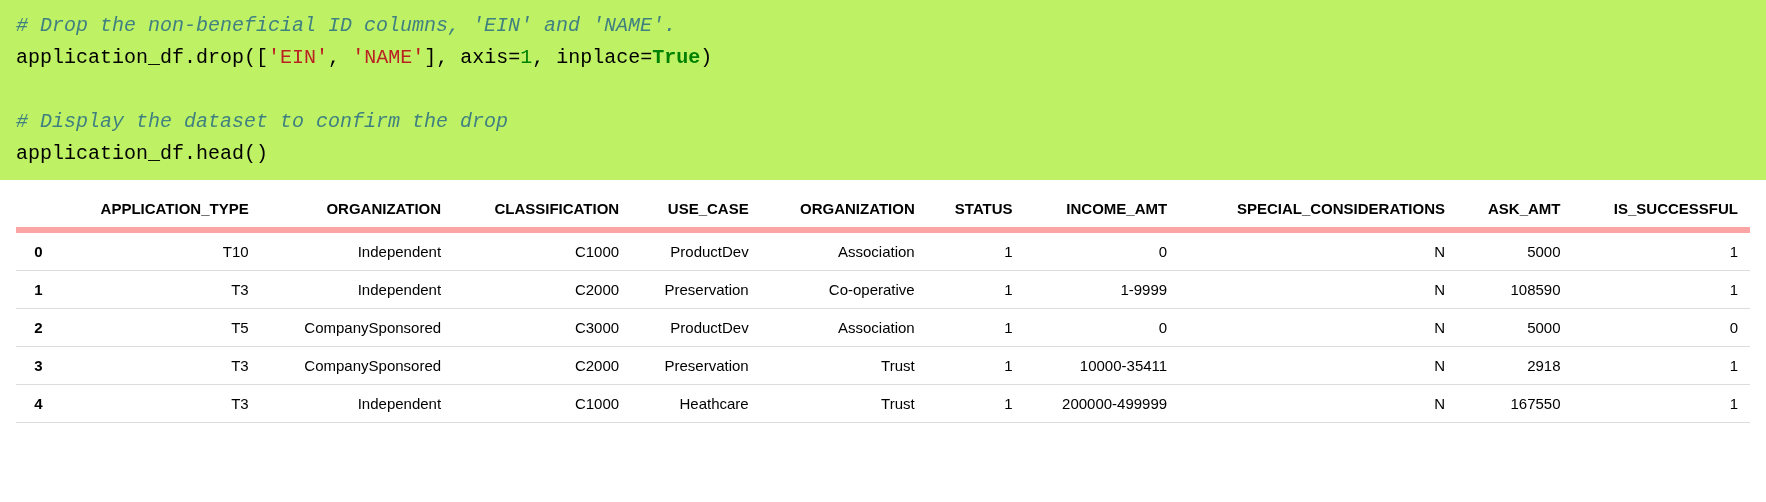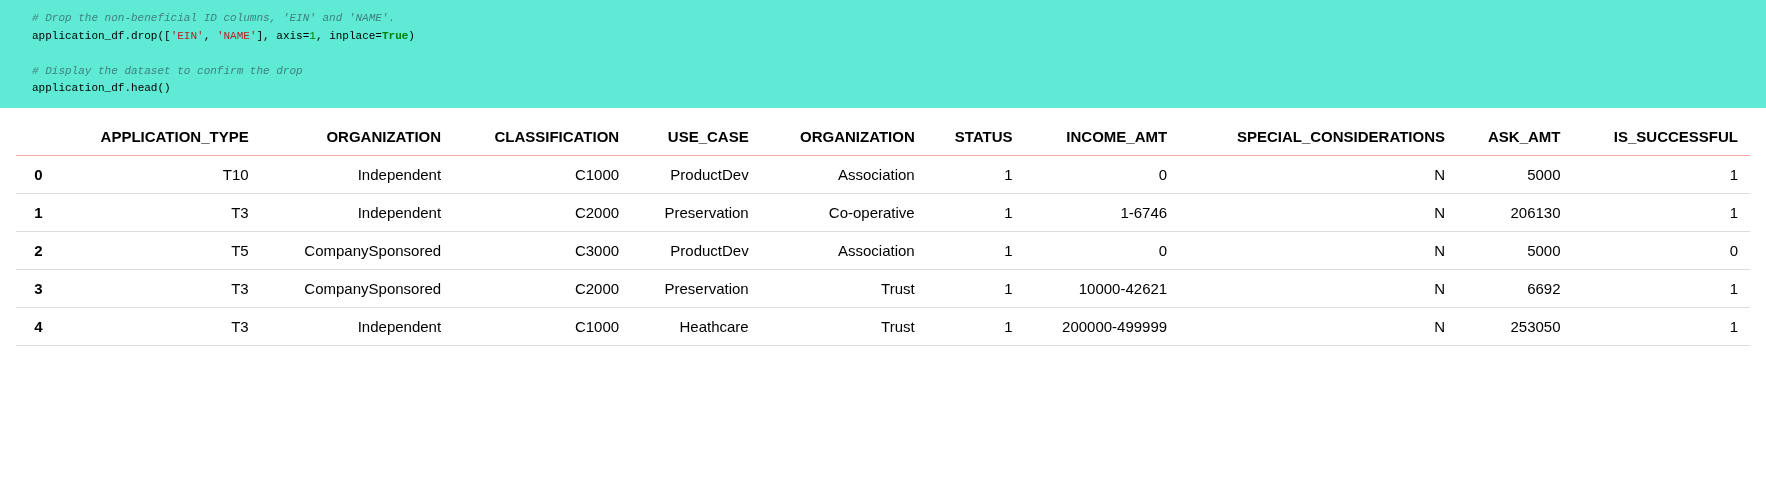--- a/index.html
+++ b/index.html
@@ -4,24 +4,24 @@
 <style>
   body {
     margin: 0;
     padding: 0;
     font-family: "Segoe UI", Arial, sans-serif;
     font-size: 14px;
     color: #000;
     background: #fff;
   }
   .code-cell {
-    background: #5eead4;
-    padding: 10px 32px;
+    background: #bef264;
+    padding: 10px 16px;
     font-family: Consolas, "Courier New", monospace;
-    font-size: 11px;
+    font-size: 20px;
     line-height: 1.6;
     white-space: pre;
   }
   .code-cell .comment { color: #408080; font-style: italic; }
   .code-cell .ident { color: #000; }
   .code-cell .punct { color: #000; }
   .code-cell .paren { color: #000; }
   .code-cell .bracket { color: #000; }
   .code-cell .string { color: #ba2121; }
   .code-cell .kwarg { color: #000; }
@@ -36,21 +36,21 @@
     width: 100%;
     table-layout: auto;
   }
   table.dataframe th, table.dataframe td {
     padding: 10px 12px;
     text-align: right;
     white-space: nowrap;
   }
   table.dataframe thead th {
     font-weight: bold;
-    border-bottom: 1px solid #fca5a5;
+    border-bottom: 6px solid #fca5a5;
   }
   table.dataframe tbody th {
     font-weight: bold;
     text-align: right;
   }
   table.dataframe tbody tr {
     border-bottom: 1px solid #ddd;
   }
   .idx-corner {
     text-align: left;
@@ -97,23 +97,23 @@
         <td>1</td>
       </tr>
       <tr>
         <th>1</th>
         <td>T3</td>
         <td>Independent</td>
         <td>C2000</td>
         <td>Preservation</td>
         <td>Co-operative</td>
         <td>1</td>
-        <td>1-6746</td>
+        <td>1-9999</td>
         <td>N</td>
-        <td>206130</td>
+        <td>108590</td>
         <td>1</td>
       </tr>
       <tr>
         <th>2</th>
         <td>T5</td>
         <td>CompanySponsored</td>
         <td>C3000</td>
         <td>ProductDev</td>
         <td>Association</td>
         <td>1</td>
@@ -123,33 +123,33 @@
         <td>0</td>
       </tr>
       <tr>
         <th>3</th>
         <td>T3</td>
         <td>CompanySponsored</td>
         <td>C2000</td>
         <td>Preservation</td>
         <td>Trust</td>
         <td>1</td>
-        <td>10000-42621</td>
+        <td>10000-35411</td>
         <td>N</td>
-        <td>6692</td>
+        <td>2918</td>
         <td>1</td>
       </tr>
       <tr>
         <th>4</th>
         <td>T3</td>
         <td>Independent</td>
         <td>C1000</td>
         <td>Heathcare</td>
         <td>Trust</td>
         <td>1</td>
         <td>200000-499999</td>
         <td>N</td>
-        <td>253050</td>
+        <td>167550</td>
         <td>1</td>
       </tr>
     </tbody>
   </table>
 </div>
 
 </body></html>

